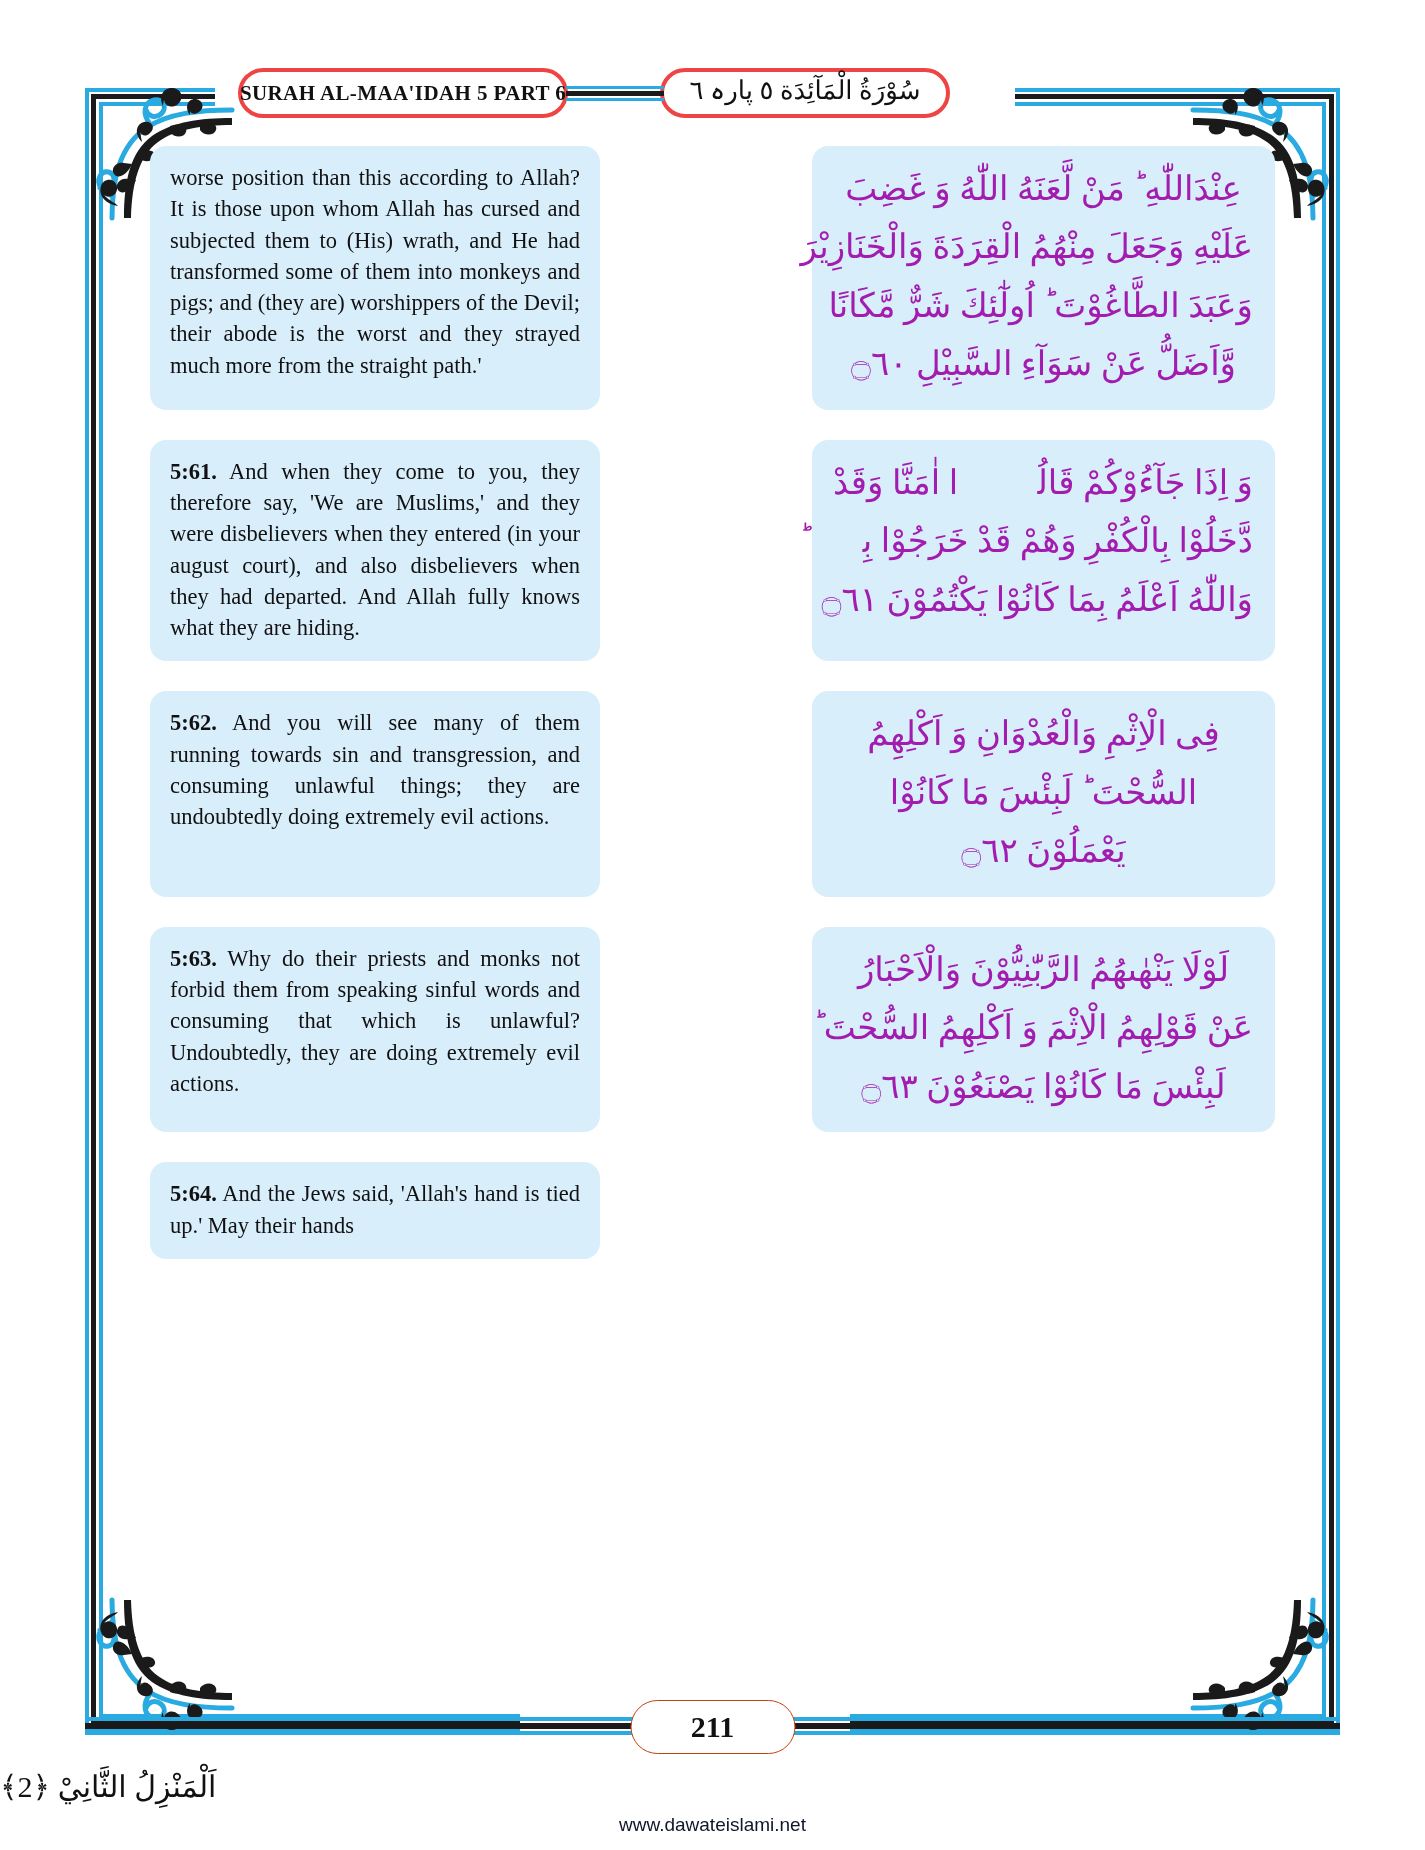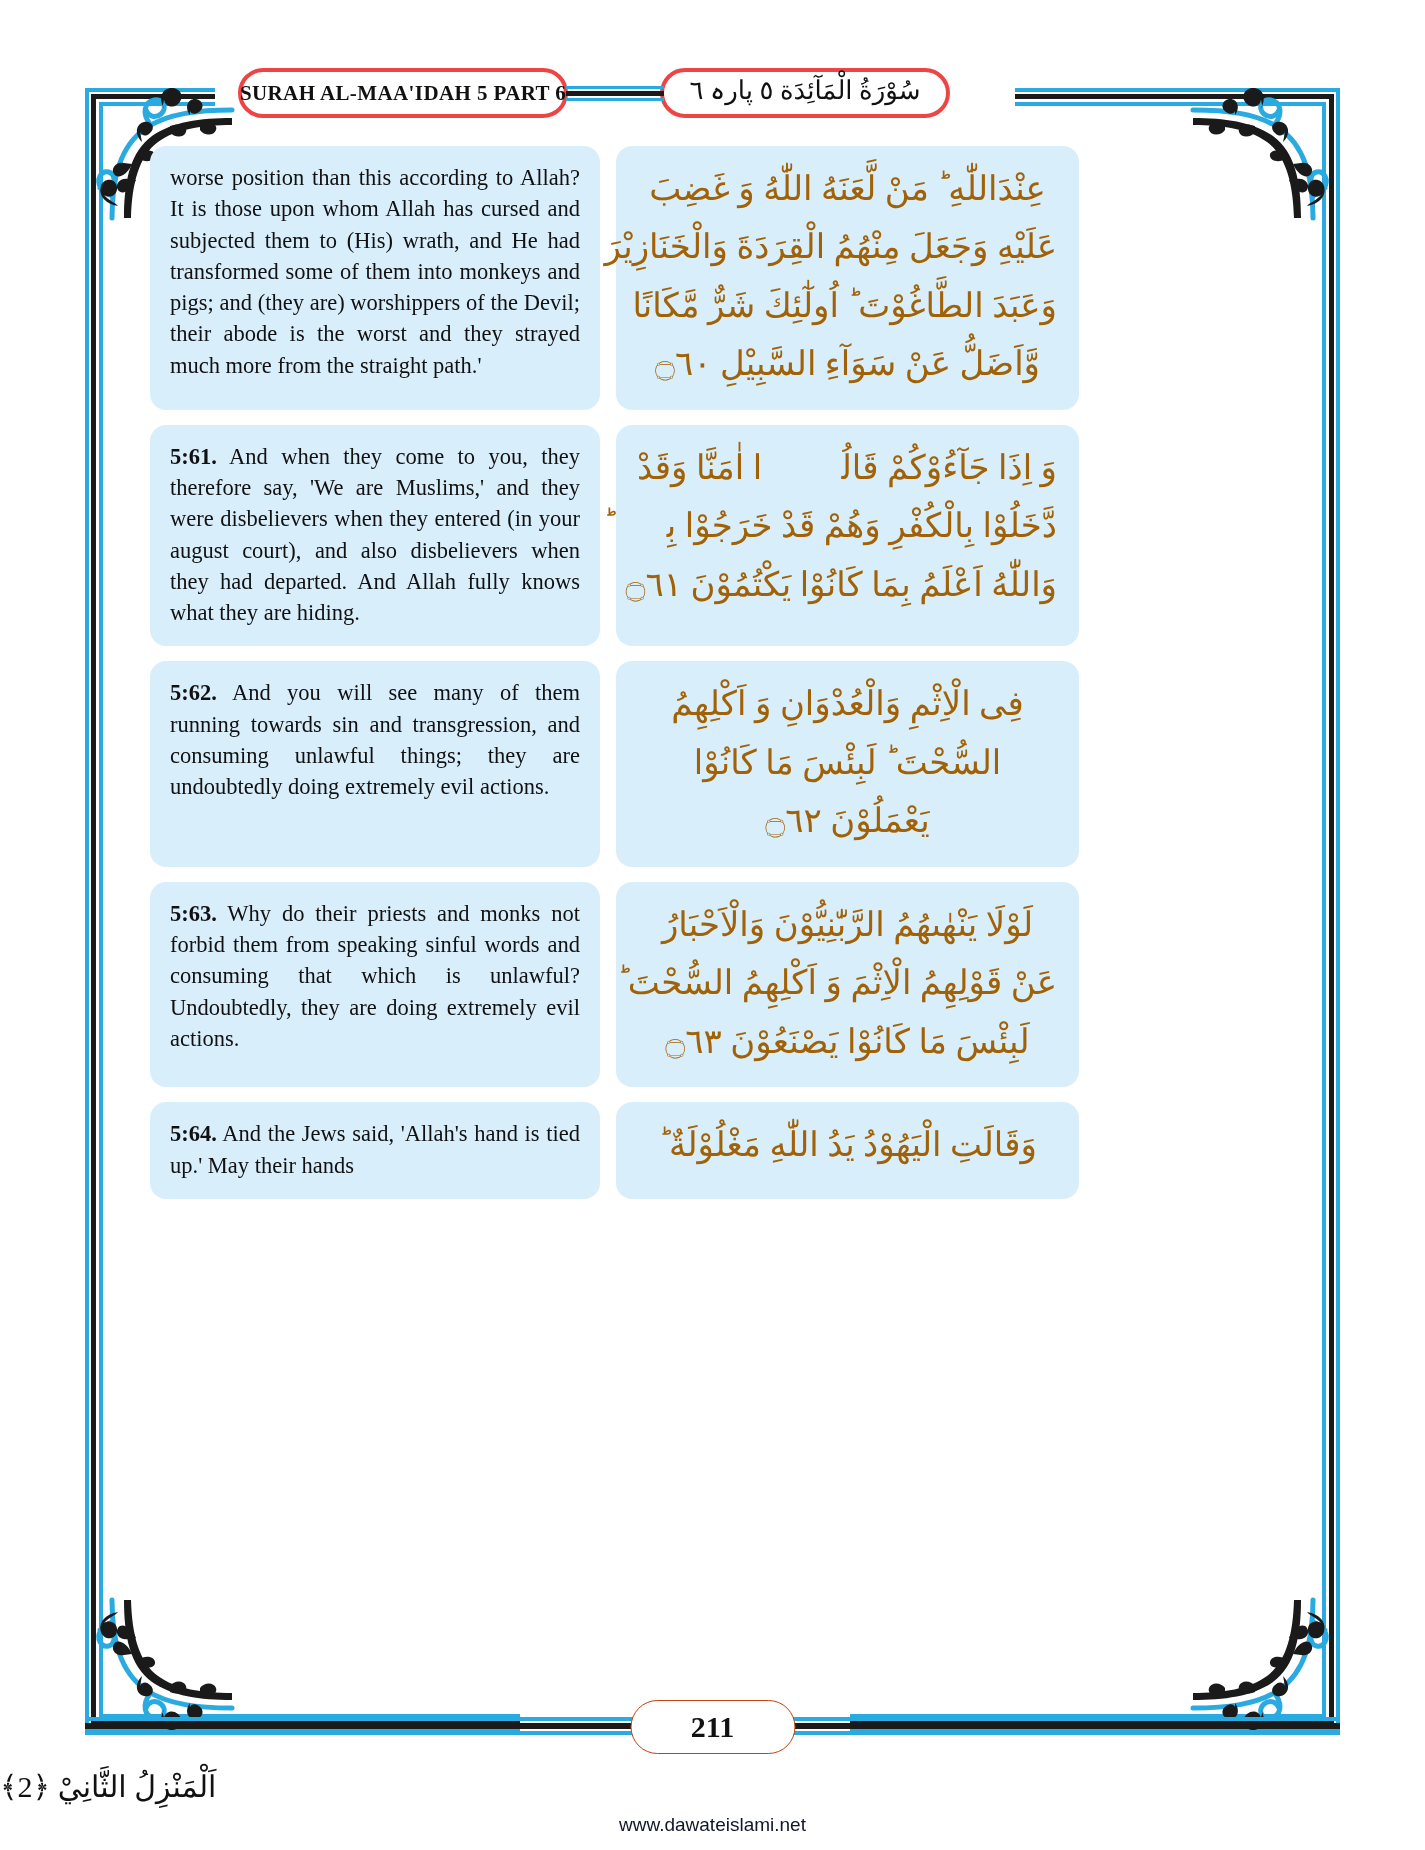--- a/index.html
+++ b/index.html
@@ -125,21 +125,22 @@
 
   
   .content {
     position: absolute;
     left: 150px; top: 146px;
     width: 1125px;
   }
   .verse-row {
     display: flex;
     gap: 16px;
-    margin-bottom: 15px;
+    margin-bottom: 30px;
+    justify-content: space-between;
   }
   .cell {
     background: #d9eefb;
     border-radius: 16px;
     box-sizing: border-box;
   }
   .cell-en {
     width: 450px;
     padding: 16px 20px 18px 20px;
     font-family: "Liberation Serif", serif;
@@ -151,21 +152,21 @@
     hyphens: none;
   }
   .cell-en .vnum { font-weight: bold; }
   .cell-ar {
     width: 463px;
     padding: 14px 22px 16px 22px;
     direction: rtl;
     text-align: center;
     font-size: 34px;
     line-height: 1.72;
-    color: #a16207;
+    color: #a21caf;
   }
   .cell-ar .aline { display: block; white-space: nowrap; }
 
   
   .footer-rule {
     position: absolute;
     left: 85px; right: 85px;
     bottom: 115px;
     height: 18px;
   }
@@ -367,23 +368,20 @@
         <span class="aline">لَوْلَا يَنْهٰىهُمُ الرَّبّٰنِيُّوْنَ وَالْاَحْبَارُ</span>
         <span class="aline">عَنْ قَوْلِهِمُ الْاِثْمَ وَ اَكْلِهِمُ السُّحْتَ ؕ</span>
         <span class="aline">لَبِئْسَ مَا كَانُوْا يَصْنَعُوْنَ ۝٦٣</span>
       </div>
     </div>
 
     <div class="verse-row">
       <div class="cell cell-en">
         <span class="vnum">5:64.</span> <span>And the Jews said, 'Allah's hand is tied up.' May their hands</span>
       </div>
-      <div class="cell cell-ar">
-        <span class="aline">وَقَالَتِ الْيَهُوْدُ يَدُ اللّٰهِ مَغْلُوْلَةٌ ؕ</span>
-      </div>
     </div>
 
   </div>
 
   <div class="footer-rule">
     <i class="b1"></i>
       <i class="k"></i>
       <i class="b2"></i>
   </div>
   <div class="page-cap">

